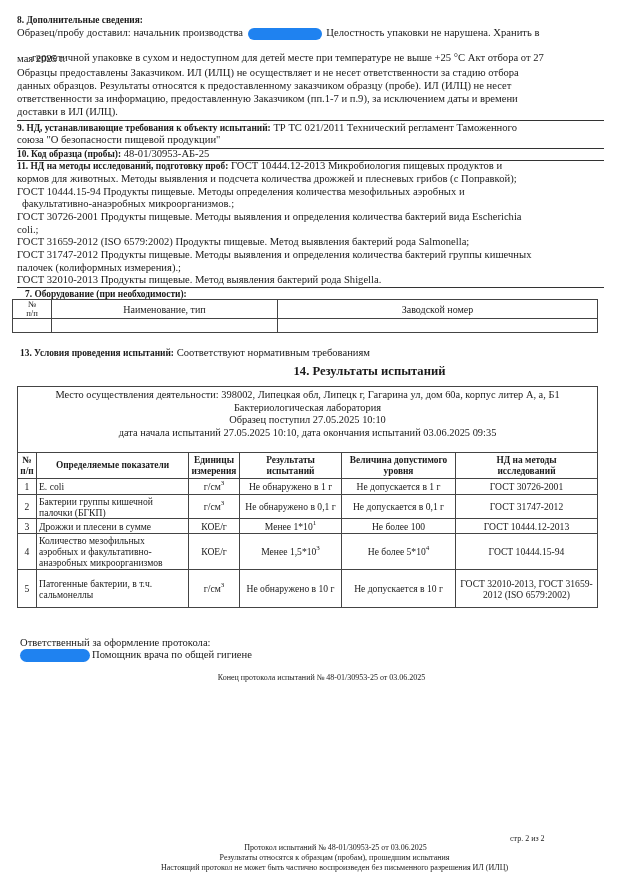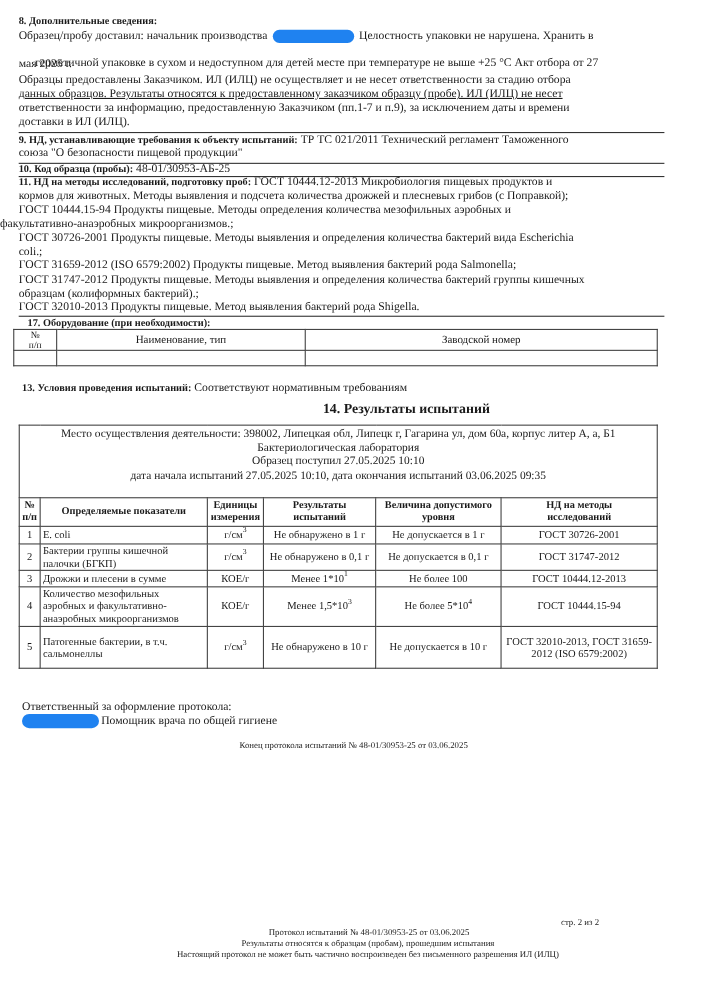--- a/index.html
+++ b/index.html
@@ -28,21 +28,21 @@
 
 <div class="abs b" style="left:17px;top:15px;">8. Дополнительные сведения:</div>
 <div class="abs p" style="left:17px;top:27px;white-space:nowrap;">
   <span>Образец/пробу доставил: начальник производства</span>
   <span class="blur" style="width:74px;height:12px;margin:0 2px;"></span>
   <span>Целостность упаковки не нарушена. Хранить в</span>
 </div>
 <div class="abs p" style="left:32px;top:40px;white-space:nowrap;margin-top:12px;">герметичной упаковке в сухом и недоступном для детей месте при температуре не выше +25 °С  Акт отбора от 27</div>
 <div class="abs p" style="left:17px;top:53px;">мая 2025 г.</div>
 <div class="abs p" style="left:17px;top:67px;white-space:nowrap;">Образцы предоставлены Заказчиком. ИЛ (ИЛЦ) не осуществляет и не несет ответственности за стадию отбора</div>
-<div class="abs p" style="left:17px;top:80px;white-space:nowrap;text-decoration:underline;">данных образцов. Результаты относятся к предоставленному заказчиком образцу (пробе). ИЛ (ИЛЦ) не несет</div>
+<div class="abs p" style="left:17px;top:80px;white-space:nowrap;">данных образцов. Результаты относятся к предоставленному заказчиком образцу (пробе). ИЛ (ИЛЦ) не несет</div>
 <div class="abs p" style="left:17px;top:93px;white-space:nowrap;">ответственности за информацию, предоставленную Заказчиком (пп.1-7 и п.9), за исключением даты и времени</div>
 <div class="abs p" style="left:17px;top:106px;">доставки в ИЛ (ИЛЦ).</div>
 <div class="hr" style="top:120px;"></div>
 
 <div class="abs p" style="left:17px;top:122px;white-space:nowrap;">
   <span class="b">9. НД, устанавливающие требования к объекту испытаний:</span>
   <span>ТР ТС 021/2011 Технический регламент Таможенного</span>
 </div>
 <div class="abs p" style="left:17px;top:134px;">союза "О безопасности пищевой продукции"</div>
 <div class="hr" style="top:148px;"></div>
@@ -52,30 +52,30 @@
   <span>48-01/30953-АБ-25</span>
 </div>
 <div class="hr" style="top:160px;"></div>
 
 <div class="abs p" style="left:17px;top:160px;white-space:nowrap;">
   <span class="b">11. НД на методы исследований, подготовку проб:</span>
   <span>ГОСТ 10444.12-2013 Микробиология пищевых продуктов и</span>
 </div>
 <div class="abs p" style="left:17px;top:172.5px;white-space:nowrap;">кормов для животных. Методы выявления и подсчета количества дрожжей и плесневых грибов (с Поправкой);</div>
 <div class="abs p" style="left:17px;top:185.5px;white-space:nowrap;">ГОСТ 10444.15-94 Продукты пищевые. Методы определения количества мезофильных аэробных и</div>
-<div class="abs p" style="left:0;top:198px;white-space:nowrap;">факультативно-анаэробных микроорганизмов.;</div>
+<div class="abs p" style="left:22px;top:198px;white-space:nowrap;">факультативно-анаэробных микроорганизмов.;</div>
 <div class="abs p" style="left:17px;top:210.5px;white-space:nowrap;">ГОСТ 30726-2001 Продукты пищевые. Методы выявления и определения количества бактерий вида Escherichia</div>
 <div class="abs p" style="left:17px;top:223.5px;white-space:nowrap;">coli.;</div>
 <div class="abs p" style="left:17px;top:236px;white-space:nowrap;">ГОСТ 31659-2012 (ISO 6579:2002) Продукты пищевые. Метод выявления бактерий рода Salmonella;</div>
 <div class="abs p" style="left:17px;top:249px;white-space:nowrap;">ГОСТ 31747-2012 Продукты пищевые. Методы выявления и определения количества бактерий группы кишечных</div>
-<div class="abs p" style="left:17px;top:261.5px;white-space:nowrap;">образцам (колиформных бактерий).;</div>
+<div class="abs p" style="left:17px;top:261.5px;white-space:nowrap;">палочек (колиформных измерения).;</div>
 <div class="abs p" style="left:17px;top:274px;white-space:nowrap;">ГОСТ 32010-2013 Продукты пищевые. Метод выявления бактерий рода Shigella.</div>
 <div class="hr" style="top:287px;"></div>
 
-<div class="abs b" style="left:25px;top:289px;">17. Оборудование (при необходимости):</div>
+<div class="abs b" style="left:25px;top:289px;">7. Оборудование (при необходимости):</div>
 <table class="eq abs" style="left:12px;top:299px;width:586px;">
   <tbody>
       <tr style="height:19px;">
     <td style="width:38px;font-size:8.6px;line-height:9px;">
       <div>№</div>
       <div>п/п</div>
     </td>
     <td style="width:225px;">Наименование, тип</td>
     <td>Заводской номер</td>
   </tr>

